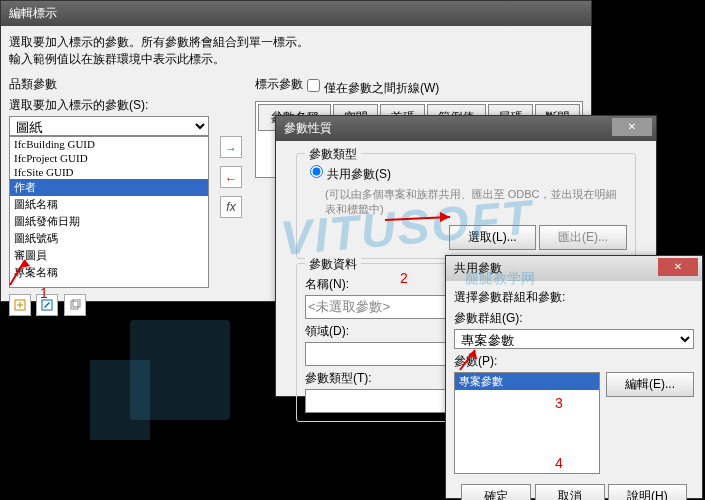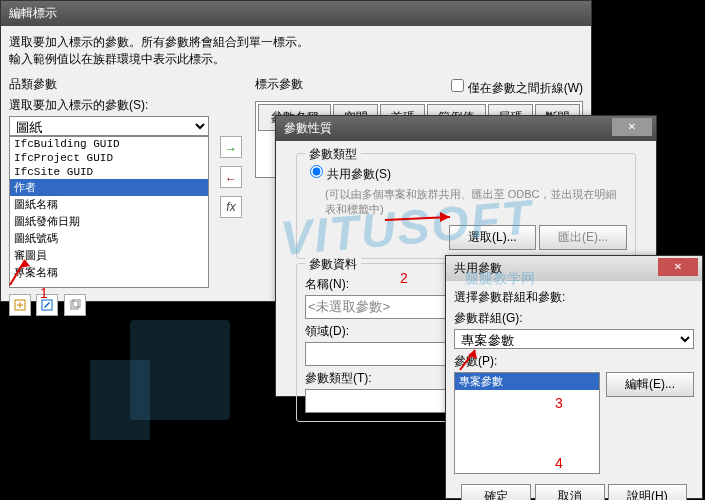--- a/index.html
+++ b/index.html
@@ -2,21 +2,21 @@
 <html><head>
 <meta charset="utf-8">
 <style>
 body{margin:0;font-family:"Microsoft JhengHei","SimSun",sans-serif;font-size:12px;background:#000;width:705px;height:500px;overflow:hidden;position:relative}
 .win{position:absolute;background:#f0f0f0;border:1px solid #333;box-shadow:2px 2px 8px rgba(0,0,0,.5)}
 .titlebar{background:linear-gradient(#6a6a6a,#4a4a4a);color:#fff;padding:4px 8px;font-size:12px}
 .content{padding:8px}
 .label{display:block;margin:4px 0 2px}
 .combo{width:100%;border:1px solid #888;background:#fff;padding:2px;height:20px}
 .listbox{border:1px solid #888;background:#fff;height:150px;overflow:auto}
-.listbox div{padding:1px 4px;font-family:Liberation Mono, monospace;font-size:11px}
+.listbox div{padding:1px 4px;font-family:Liberation Serif, serif;font-size:11px}
 .sel{background:#316ac5;color:#fff}
 .btn{border:1px solid #888;background:linear-gradient(#fff,#ddd);padding:3px 18px;min-width:70px;font-size:12px;cursor:pointer}
 .icon-btn{width:20px;height:20px;border:1px solid #aaa;background:#fff;display:inline-flex;align-items:center;justify-content:center;margin-right:2px;cursor:pointer}
 .group{border:1px solid #ccc;border-radius:3px;padding:8px;margin:4px 12px;position:relative}
 .group-title{position:absolute;top:-8px;left:8px;background:#f0f0f0;padding:0 4px;font-size:12px}
 .table{border:1px solid #888;background:#fff}
 .table th{border:1px solid #888;padding:4px 6px;background:#f0f0f0;font-weight:normal;font-size:12px}
 .chk{margin-right:4px}
 .txt{border:1px solid #888;background:#fff;padding:2px;width:100%;height:18px}
 .closebtn{position:absolute;right:4px;top:2px;width:40px;height:18px;background:#c75050;color:#fff;text-align:center;line-height:18px;cursor:pointer;font-size:10px}
@@ -76,21 +76,21 @@
               </svg>
             </span>
         </div>
       </div>
       <div style="width:30px;padding-top:60px;display:flex;flex-direction:column;gap:8px;align-items:center">
         <span class="icon-btn" style="color:#080">→</span>
         <span class="icon-btn" style="color:#800">←</span>
         <span class="icon-btn" style="font-style:italic;color:#444">fx</span>
       </div>
       <div style="flex:1">
-        <div style="display:flex;justify-content:space-between">
+        <div style="display:flex;justify-content:flex-start">
           <span>標示參數</span>
           <label><input type="checkbox" class="chk" style=""><span>僅在參數之間折線(W)</span></label>
         </div>
         <table class="table" style="width:100%;margin-top:4px">
           <tbody>
               <tr id="thead1">
                 <th>參數名稱</th>
                 <th>空間</th>
                 <th>首碼</th>
                 <th>範例值</th>

